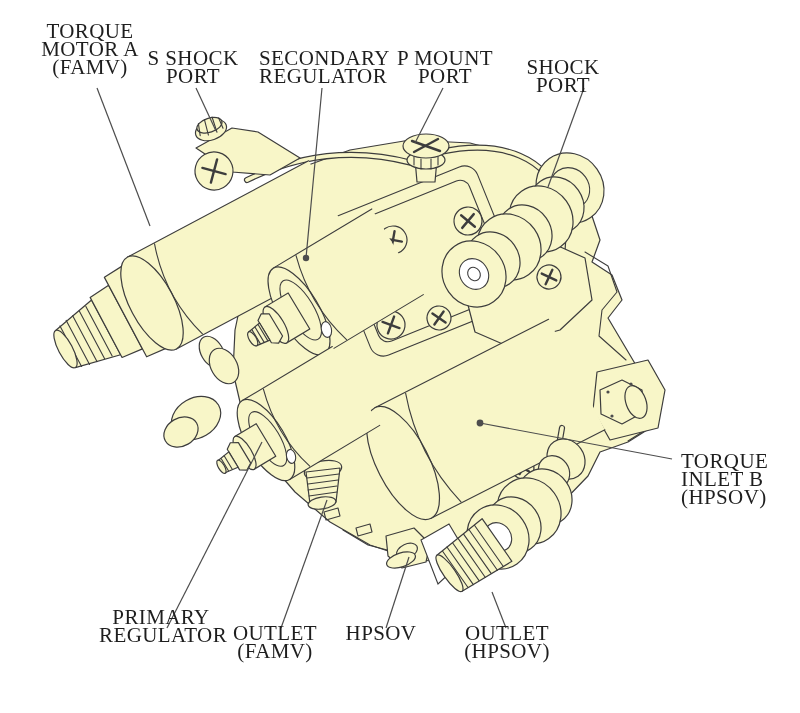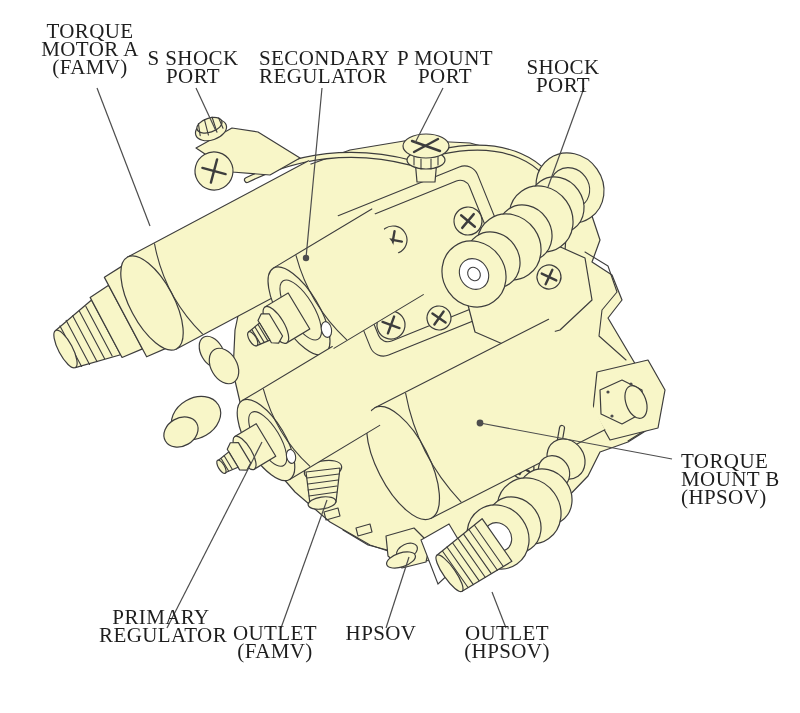--- a/index.html
+++ b/index.html
@@ -294,21 +294,21 @@
     <span class="cl">PORT</span>
   </div>
 
   <div class="callout" style="left:512px;top:49px;width:102px;margin-top:9px;">
     <span class="cl">SHOCK</span>
     <span class="cl">PORT</span>
   </div>
 
   <div class="callout left" style="left:681px;top:452px;width:112px;">
     <span class="cl">TORQUE</span>
-    <span class="cl">MOUNT B</span>
+    <span class="cl">INLET B</span>
     <span class="cl">(HPSOV)</span>
   </div>
 
   <div class="callout" style="left:99px;top:608px;width:124px;">
     <span class="cl">PRIMARY</span>
     <span class="cl">REGULATOR</span>
   </div>
 
   <div class="callout" style="left:224px;top:624px;width:102px;">
     <span class="cl">OUTLET</span>

